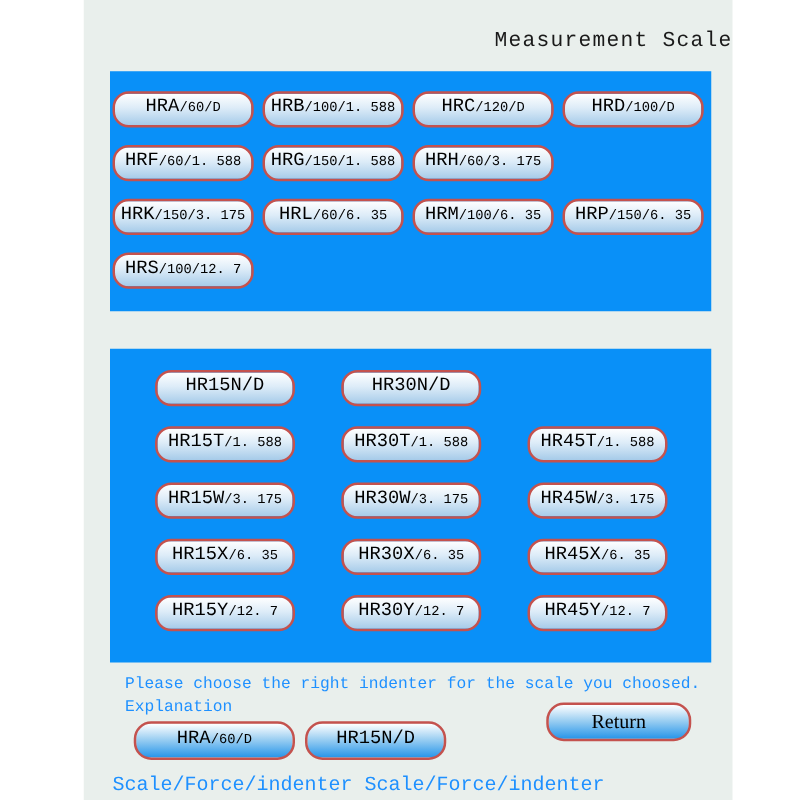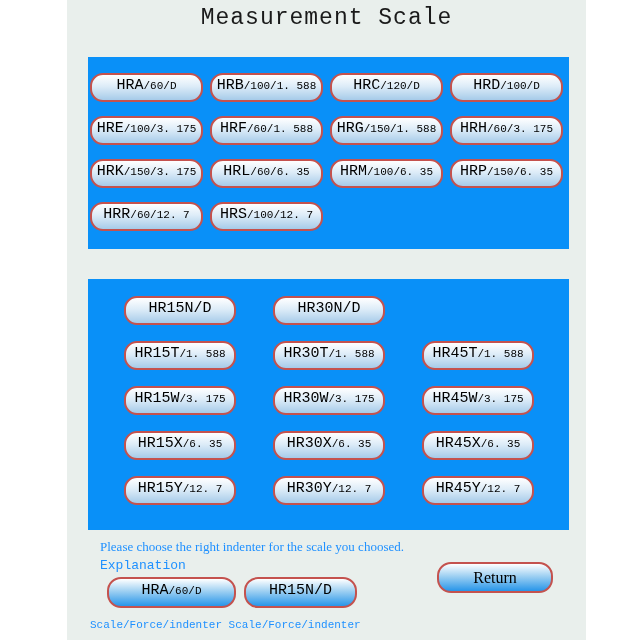--- a/index.html
+++ b/index.html
@@ -6,22 +6,22 @@
   body{
     width:640px;height:640px;position:relative;overflow:hidden;
     background:#ffffff;
     font-family:"Liberation Mono","DejaVu Sans Mono",monospace;
   }
   .content{
     position:absolute;left:67px;top:0;width:519px;height:640px;
     background:#e9efec;
   }
   .page-title{
-    position:absolute;left:67px;top:5px;width:519px;
-    text-align:center;font-size:23px;color:#1a1a1a;letter-spacing:1px;
+    position:absolute;left:67px;top:24px;width:519px;
+    text-align:right;font-size:17px;color:#1a1a1a;letter-spacing:1px;
   }
   .panel{
     position:absolute;background:#0990f8;box-sizing:border-box;
   }
   .panel-1{left:88px;top:57px;width:481px;height:192px;padding:16px 0 0 2px;}
   .panel-2{left:88px;top:279px;width:481px;height:251px;padding:17px 0 0 36px;}
   .btn-row{display:flex;margin-bottom:14px;}
   .panel-1 .btn-row{gap:7px;}
   .panel-2 .btn-row{gap:37px;margin-bottom:16px;}
   .scale-btn{
@@ -31,23 +31,23 @@
     padding:2px 2px 0 2px;cursor:pointer;
     font-family:"Liberation Mono","DejaVu Sans Mono",monospace;color:#000;
   }
   .panel-1 .scale-btn{width:113px;}
   .panel-2 .scale-btn{width:112px;}
   .scale-btn .lbl{font-size:15px;}
   .scale-btn .suf{font-size:11px;}
   .blue-text{
     position:absolute;color:#1e90ff;font-size:13px;white-space:nowrap;
   }
-  .instruction{left:100px;top:539px;font-family:Liberation Serif, serif;}
+  .instruction{left:100px;top:539px;}
   .explanation{left:100px;top:558px;}
-  .caption{left:90px;top:619px;font-size:11px;}
+  .caption{left:90px;top:619px;font-size:16px;}
   .example-btn{
     position:absolute;box-sizing:border-box;height:31px;
     border:2px solid #c4524e;border-radius:14px;
     background:linear-gradient(180deg,#ffffff 0%,#9ed0f2 45%,#2795e9 100%);
     display:flex;justify-content:center;align-items:baseline;
     padding-top:3px;cursor:pointer;color:#000;
     font-family:"Liberation Mono","DejaVu Sans Mono",monospace;
   }
   .example-1{left:107px;top:577px;width:129px;}
   .example-2{left:244px;top:577px;width:113px;}
@@ -81,24 +81,20 @@
         <span class="lbl">HRC</span>
         <span class="suf">/120/D</span>
       </button>
       <button class="scale-btn">
         <span class="lbl">HRD</span>
         <span class="suf">/100/D</span>
       </button>
     </div>
     <div class="btn-row">
       <button class="scale-btn">
-        <span class="lbl">HRE</span>
-        <span class="suf">/100/3. 175</span>
-      </button>
-      <button class="scale-btn">
         <span class="lbl">HRF</span>
         <span class="suf">/60/1. 588</span>
       </button>
       <button class="scale-btn">
         <span class="lbl">HRG</span>
         <span class="suf">/150/1. 588</span>
       </button>
       <button class="scale-btn">
         <span class="lbl">HRH</span>
         <span class="suf">/60/3. 175</span>
@@ -116,24 +112,20 @@
       <button class="scale-btn">
         <span class="lbl">HRM</span>
         <span class="suf">/100/6. 35</span>
       </button>
       <button class="scale-btn">
         <span class="lbl">HRP</span>
         <span class="suf">/150/6. 35</span>
       </button>
     </div>
     <div class="btn-row">
-      <button class="scale-btn">
-        <span class="lbl">HRR</span>
-        <span class="suf">/60/12. 7</span>
-      </button>
       <button class="scale-btn">
         <span class="lbl">HRS</span>
         <span class="suf">/100/12. 7</span>
       </button>
     </div>
   </div>
 
 <div class="panel panel-2">
     <div class="btn-row">
       <button class="scale-btn">

